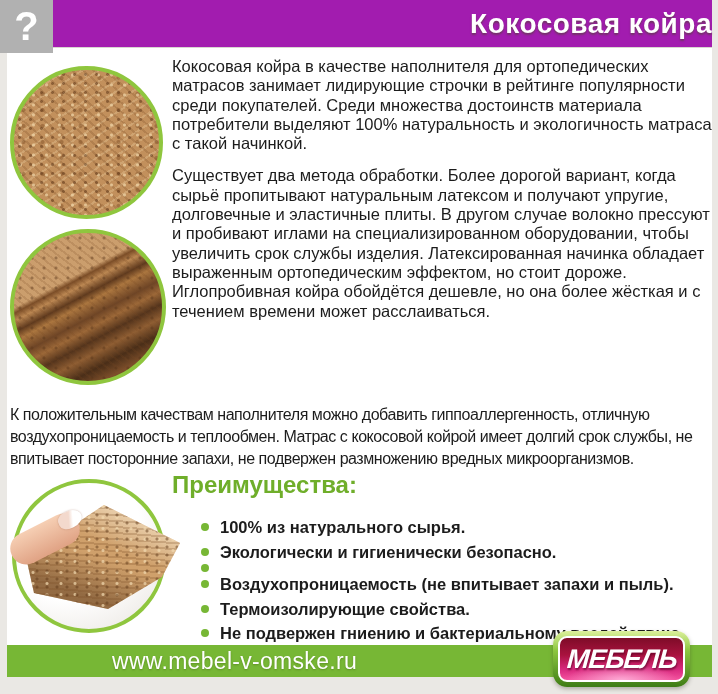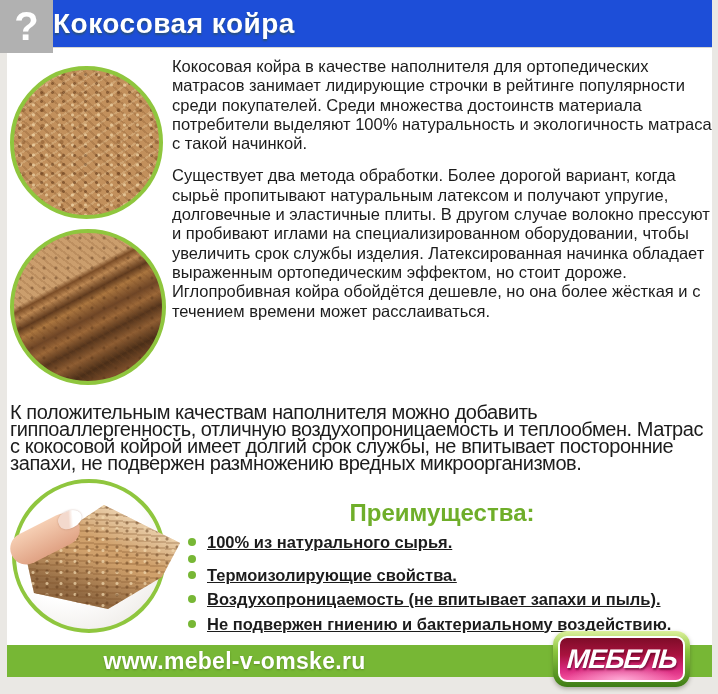--- a/index.html
+++ b/index.html
@@ -12,22 +12,22 @@
   .content-bg{position:absolute;left:7px;top:0;width:705px;height:677px;background:#ffffff;}
 
   
   .header{position:absolute;left:0;top:0;width:712px;height:53px;display:flex;align-items:flex-start;}
   .help-square{
     width:53px;height:53px;background:#b1b1b1;flex:none;
     display:flex;align-items:center;justify-content:center;
     color:#fff;font-size:40px;font-weight:bold;cursor:default;
   }
   .header-bar{
-    flex:1;height:47px;background:#1d4ed8;
-    display:flex;align-items:center;justify-content:flex-start;
+    flex:1;height:47px;background:#a21caf;
+    display:flex;align-items:center;justify-content:flex-end;
     box-shadow:0 1px 0 #d8d6d0;
   }
   .page-title{
     color:#fff;font-size:28px;font-weight:bold;letter-spacing:.5px;
     text-shadow:0 2px 2px rgba(55,85,10,.45);
   }
 
   
   .circle{
     position:absolute;border-radius:50%;
@@ -84,45 +84,45 @@
     border-radius:50% 60% 60% 50%;transform:rotate(-24deg);
     background:linear-gradient(110deg,#f3d9cd 45%,#ffffff 60%);
     box-shadow:0 0 2px rgba(160,110,90,.6);
   }
 
   
   .text-col{position:absolute;left:172px;top:57px;width:540px;}
   .text-col p{margin:0 0 13px;font-size:16.5px;line-height:19.3px;}
   .full-paragraph{
     position:absolute;left:10px;top:404px;width:702px;
-    font-size:20px;line-height:17px;letter-spacing:-0.45px;
-  }
-
-  
-  .advantages{position:absolute;left:172px;top:500px;width:540px;text-align:center;}
+    font-size:16px;line-height:22px;letter-spacing:-0.45px;
+  }
+
+  
+  .advantages{position:absolute;left:172px;top:472px;width:540px;}
   .advantages h2{
     margin:0 0 4px;font-size:24px;line-height:26px;
     color:#6fae2a;font-weight:bold;
   }
-  .advantages ul{margin:4px;padding:0;list-style:none;text-decoration:underline;}
+  .advantages ul{margin:17px;padding:0;list-style:none;}
   .advantages li{
     display:flex;align-items:baseline;
     font-size:16.5px;font-weight:bold;line-height:24.5px;
   }
   .bullet-dot{
     flex:none;width:8px;height:8px;border-radius:50%;
     background:#77b735;margin:0 11px 0 12px;align-self:center;
   }
 
   
   .footer-bar{position:absolute;left:7px;top:645px;width:705px;height:32px;background:#77b735;}
   .footer-url{
     position:absolute;left:0;top:0;width:455px;height:32px;
     display:flex;align-items:center;justify-content:center;
-    color:#fff;font-size:23px;font-weight:bold;letter-spacing:.3px;
+    color:#fff;font-size:23px;font-weight:normal;letter-spacing:.3px;
     text-shadow:0 1px 2px rgba(55,85,10,.4);
   }
   .brand-logo{
     position:absolute;left:553px;top:631px;width:137px;height:56px;
     border-radius:14px;
     background:linear-gradient(180deg,#dcf09c 0%,#8cc63f 35%,#3e7c15 100%);
     box-shadow:0 2px 4px rgba(60,60,40,.35);
   }
   .brand-logo-inner{
     position:absolute;left:5px;top:5px;right:5px;bottom:5px;
@@ -170,28 +170,32 @@
 
 <div class="advantages">
   <h2>Преимущества:</h2>
   <ul>
     <li>
         <span class="bullet-dot"></span>
         <span>100% из натурального сырья.</span>
       </li>
     <li>
         <span class="bullet-dot"></span>
+        <span>Экологически и гигиенически безопасно.</span>
+      </li>
+    <li>
+        <span class="bullet-dot"></span>
+      </li>
+    <li>
+        <span class="bullet-dot"></span>
+        <span>Воздухопроницаемость (не впитывает запахи и пыль).</span>
       </li>
     <li>
         <span class="bullet-dot"></span>
         <span>Термоизолирующие свойства.</span>
-      </li>
-    <li>
-        <span class="bullet-dot"></span>
-        <span>Воздухопроницаемость (не впитывает запахи и пыль).</span>
       </li>
     <li>
         <span class="bullet-dot"></span>
         <span>Не подвержен гниению и бактериальному воздействию.</span>
       </li>
   </ul>
 </div>
 
 <div class="footer-bar">
   <div class="footer-url">www.mebel-v-omske.ru</div>

